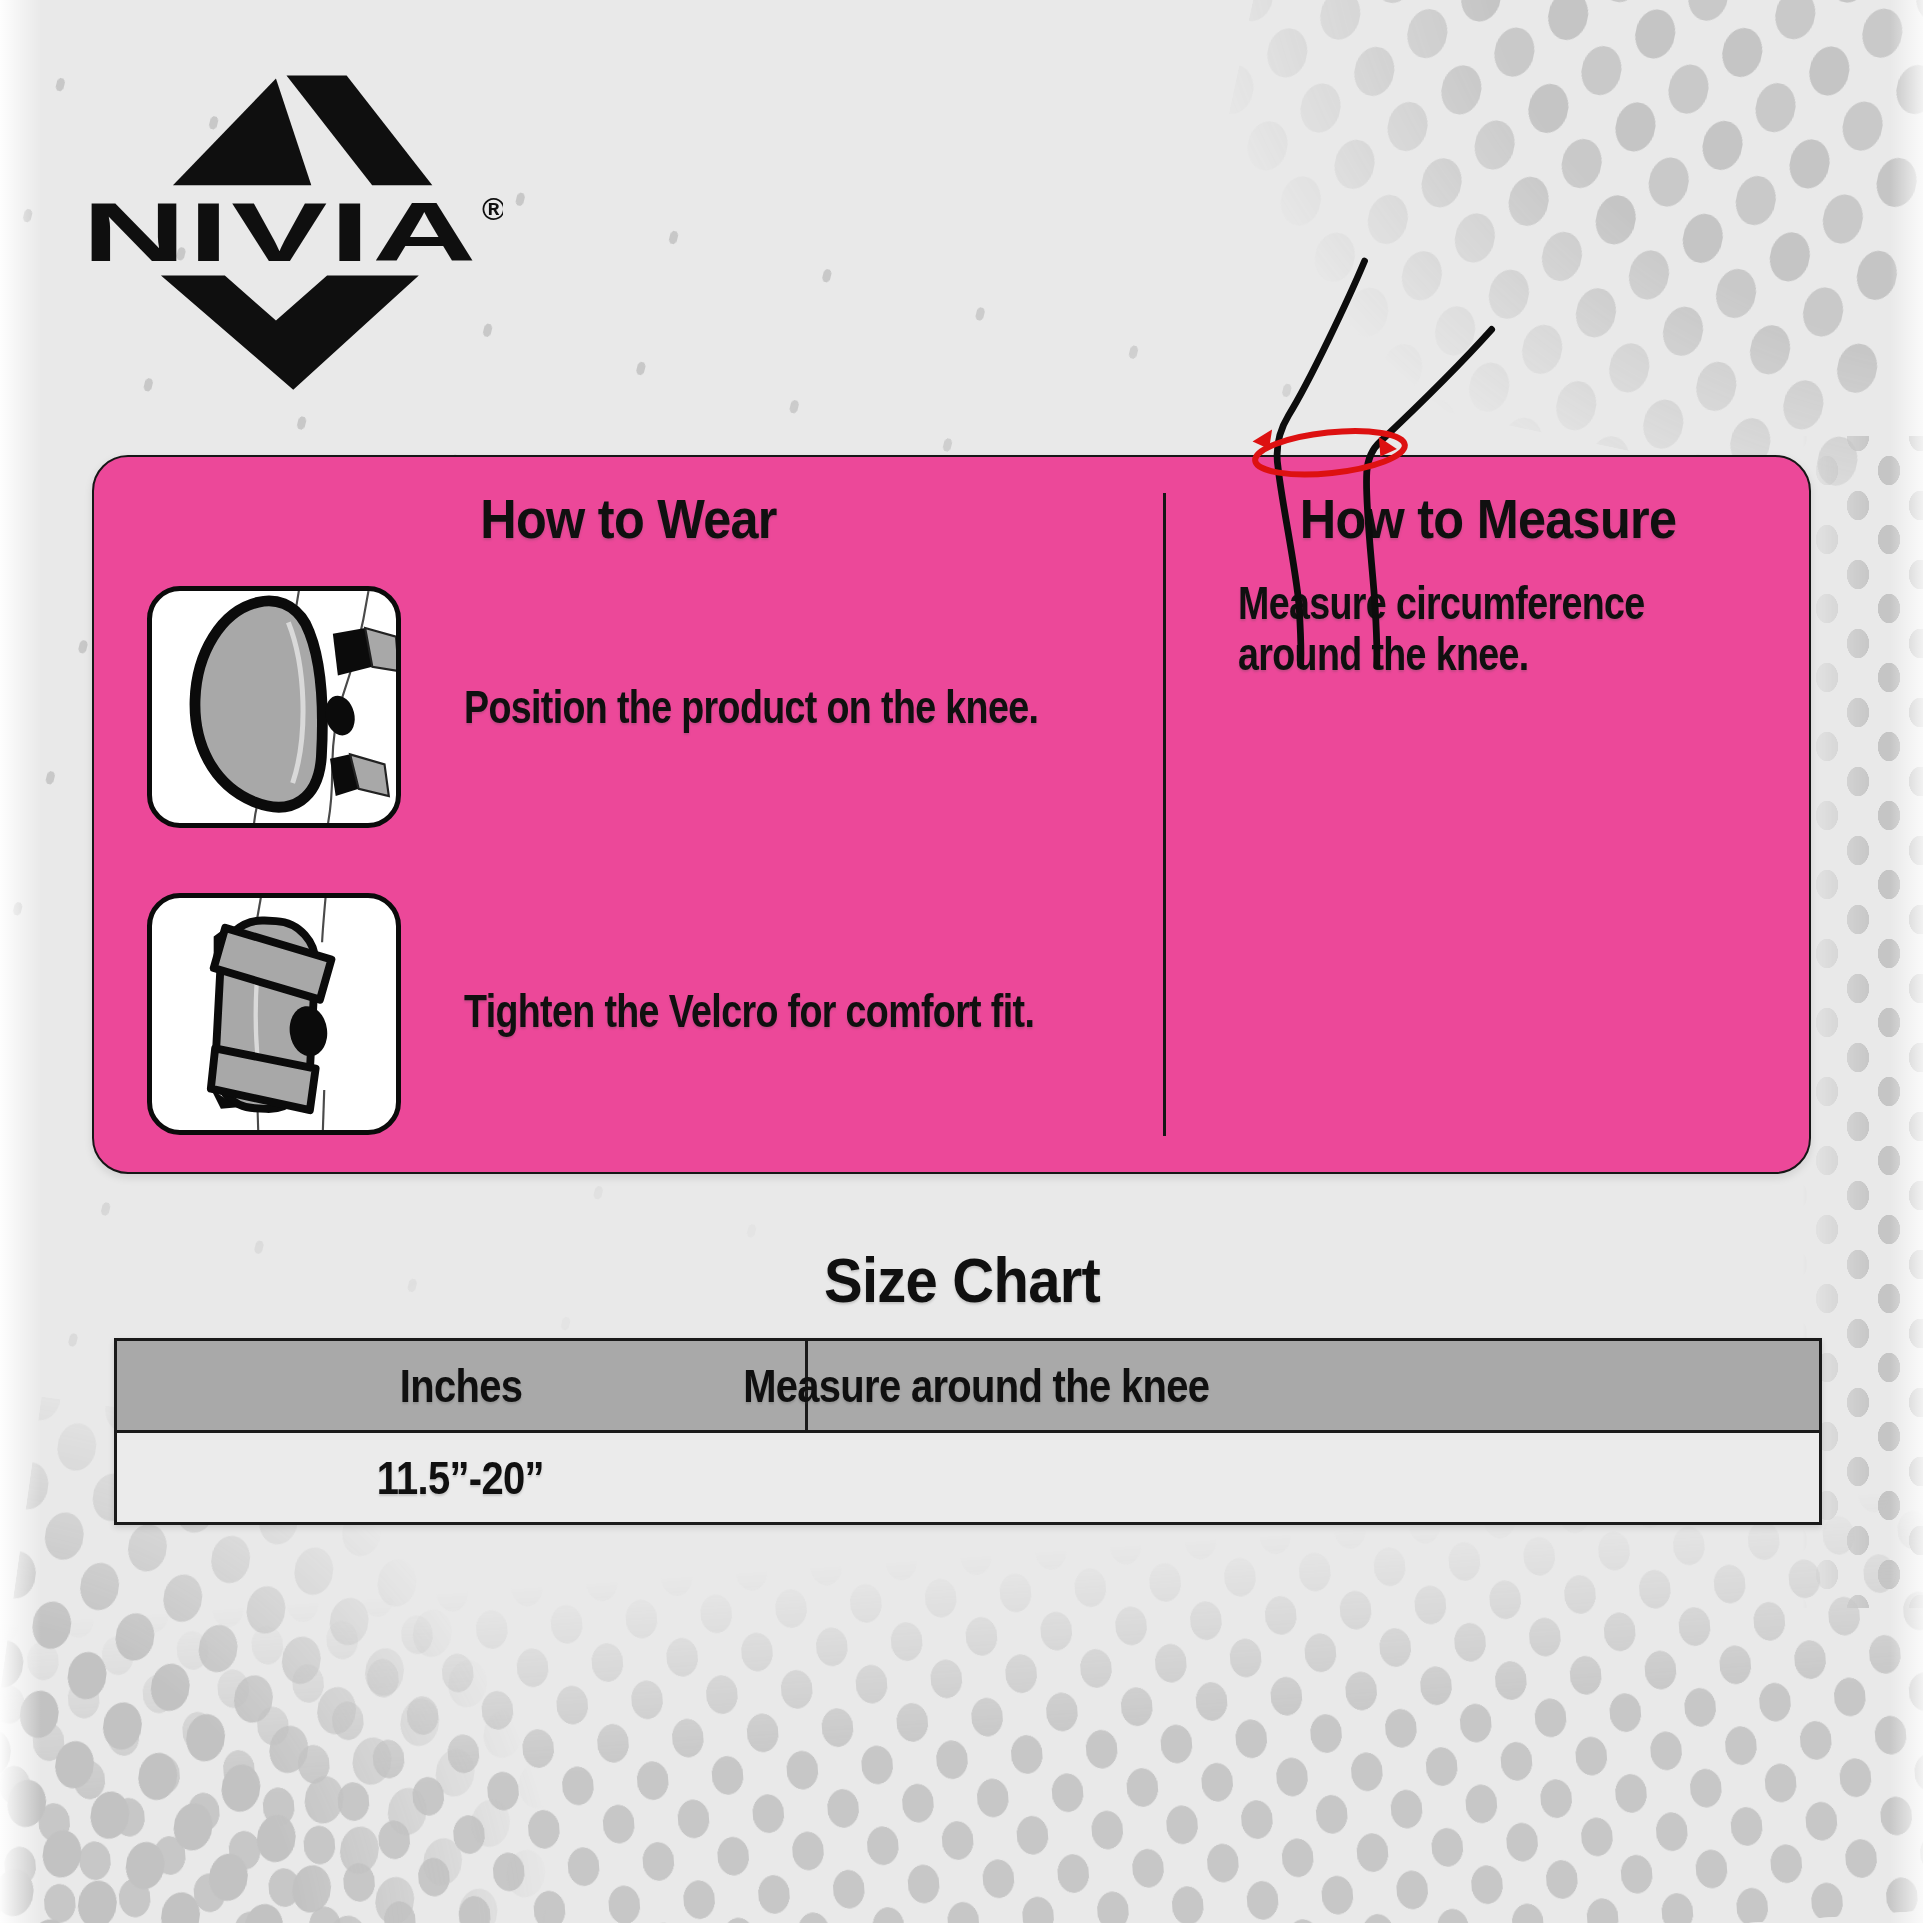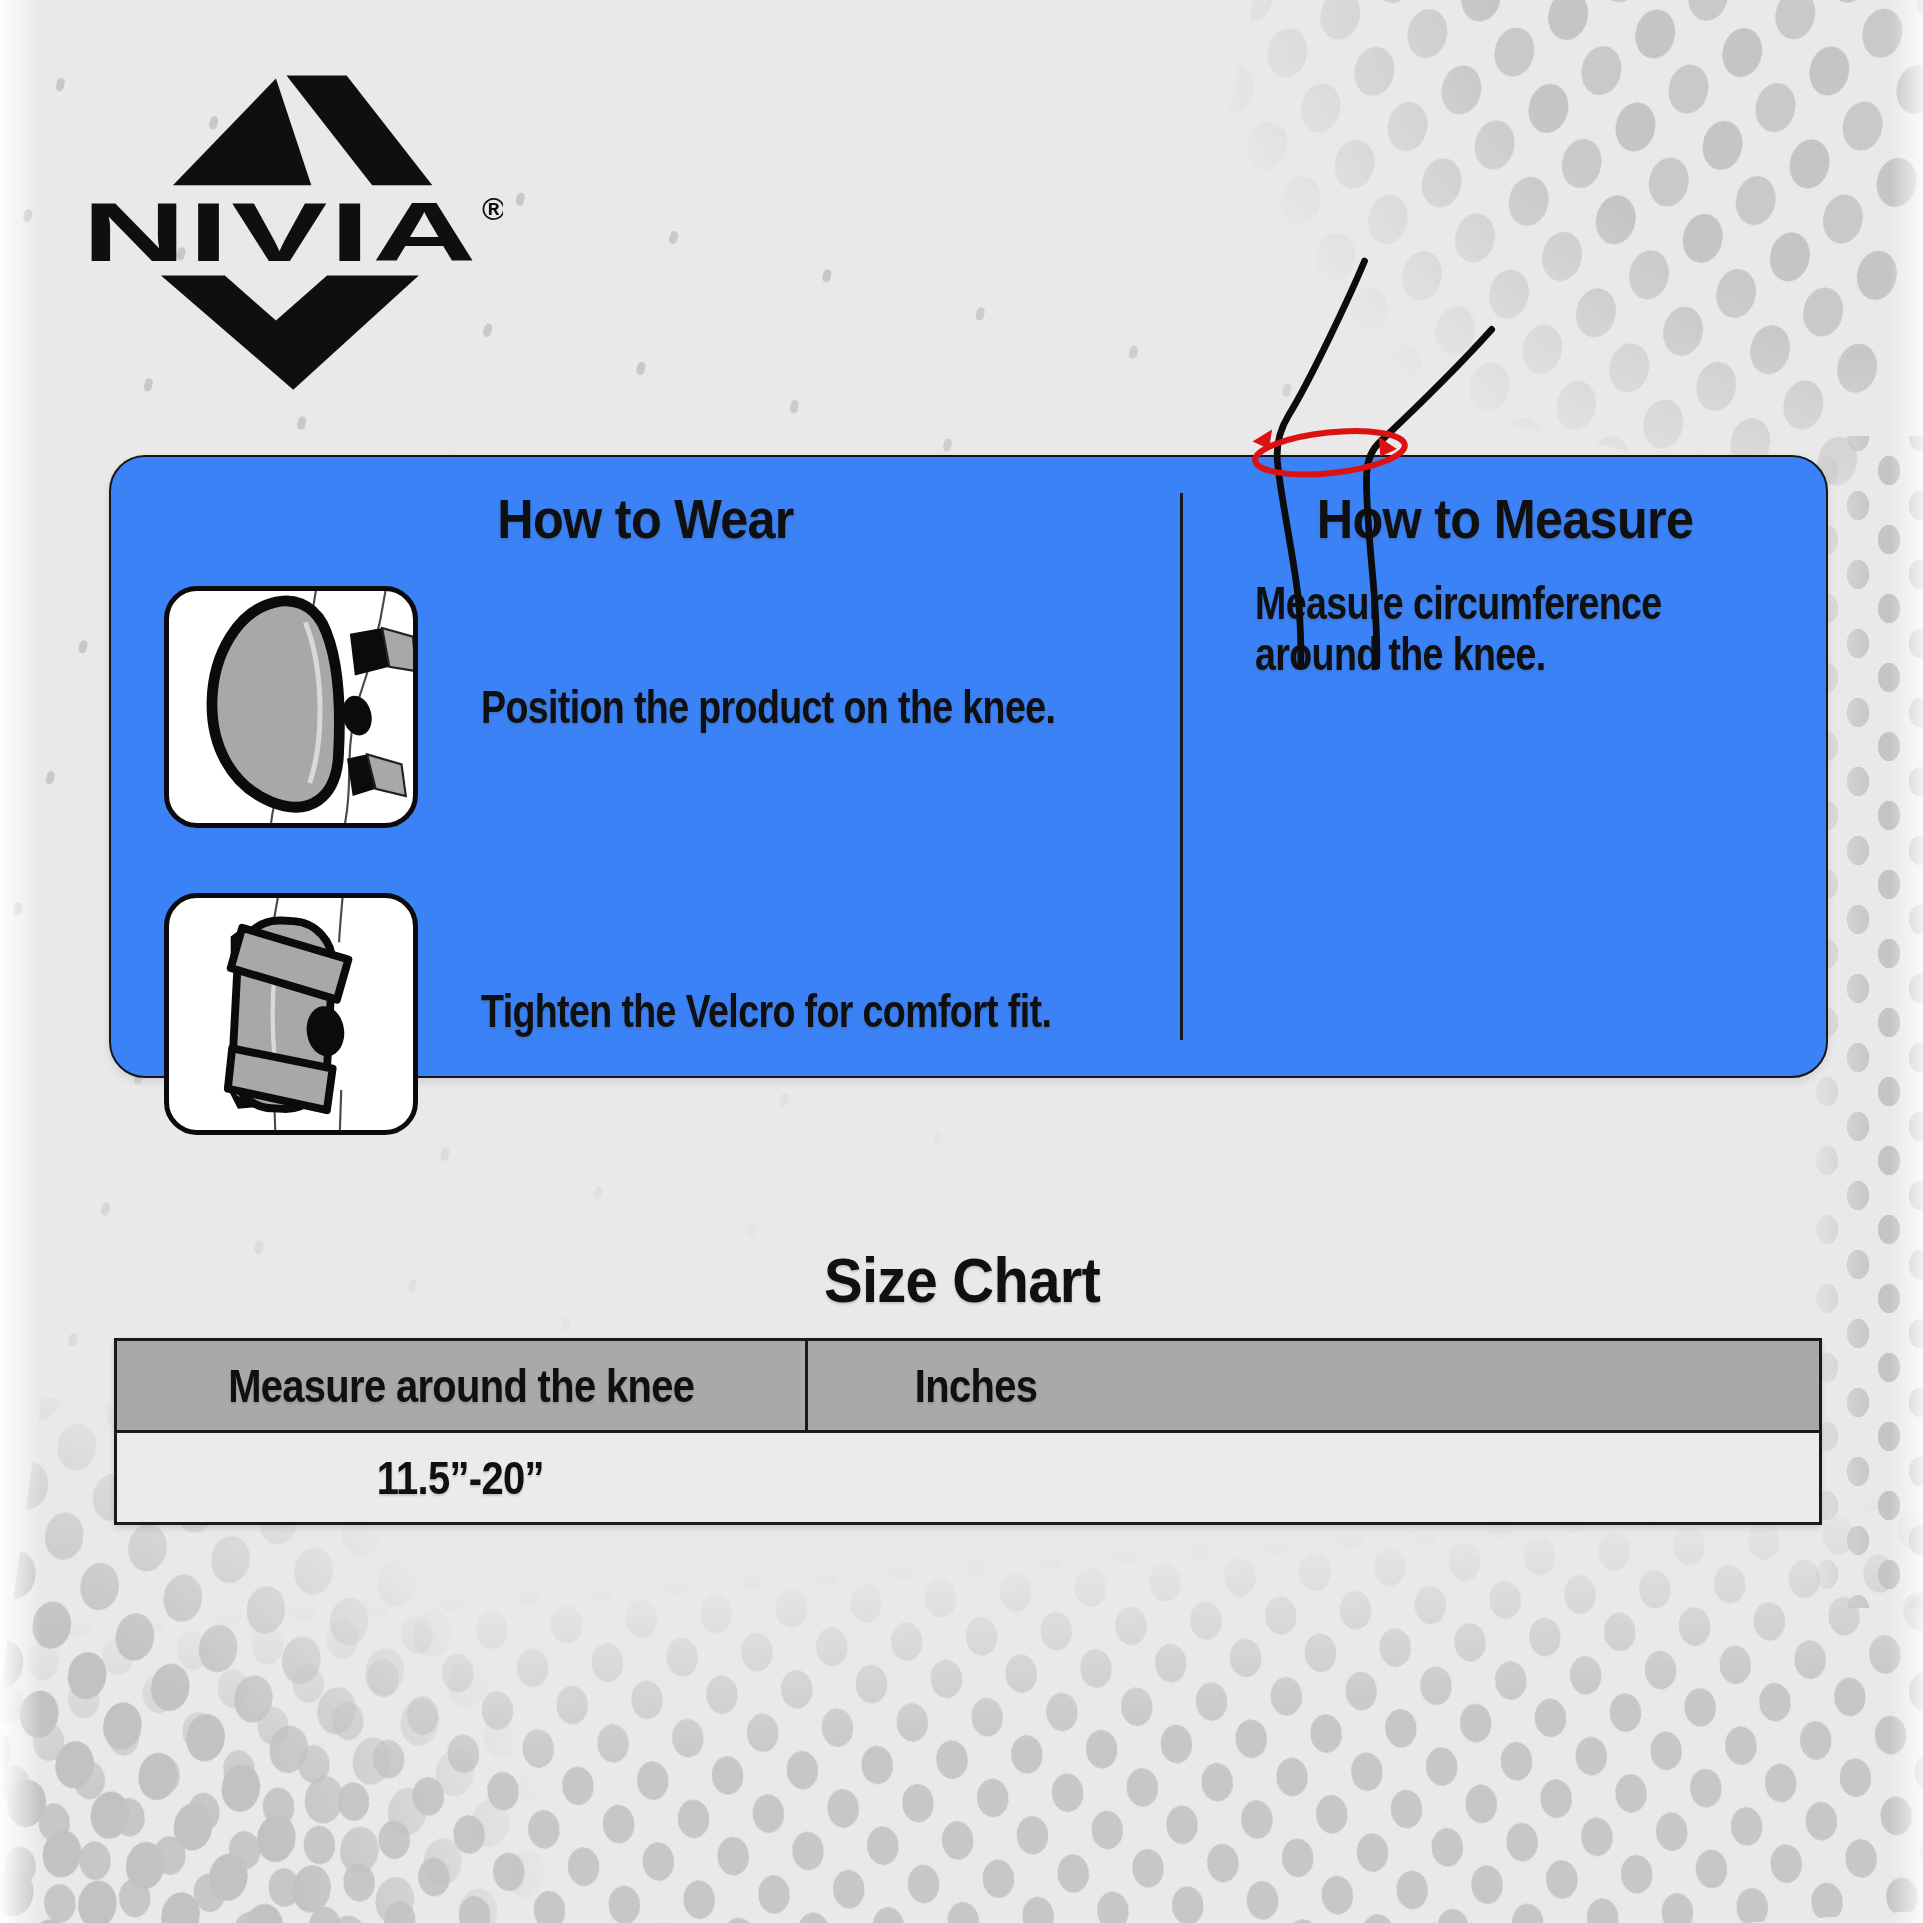--- a/index.html
+++ b/index.html
@@ -96,23 +96,23 @@
   }
   .measure-desc {
     position:absolute;
     font-size:47px; font-weight:700; letter-spacing:-0.8px;
     line-height:51px; white-space:nowrap;
     transform:scaleX(0.8); transform-origin:0 50%;
   }
 
   
   .panel {
-    position:absolute; left:109px; top:455px;
-    width:1719px; height:623px;
-    background:#3b82f6;
+    position:absolute; left:92px; top:455px;
+    width:1719px; height:719px;
+    background:#ec4899;
     border:2.3px solid #161616;
     border-radius:36px;
     box-shadow:0 3.8px 9px rgba(0,0,0,.10);
     box-sizing:border-box;
   }
   .panel-divider {
     position:absolute; left:1069px; top:36px; bottom:36px;
     width:3px; background:#161616;
   }
   .illus-box {
@@ -239,24 +239,24 @@
     <polygon points="22,252 48,236 44,262" fill="#dd1111"></polygon>
     <polygon points="214,262 190,246 192,272" fill="#dd1111"></polygon>
   </svg>
 </div>
 
 <div class="size-chart-title ink">Size Chart</div>
 
 <div class="size-table">
   <div class="trow trow-header">
     <div class="tcell">
-      <span class="ink">Measure around the knee</span>
+      <span class="ink">Inches</span>
     </div>
     <div class="tcell">
-      <span class="ink">Inches</span>
+      <span class="ink">Measure around the knee</span>
     </div>
   </div>
   <div class="trow">
     <div class="tcell">
       <span class="ink">11.5”-20”</span>
     </div>
   </div>
 </div>
 
 

